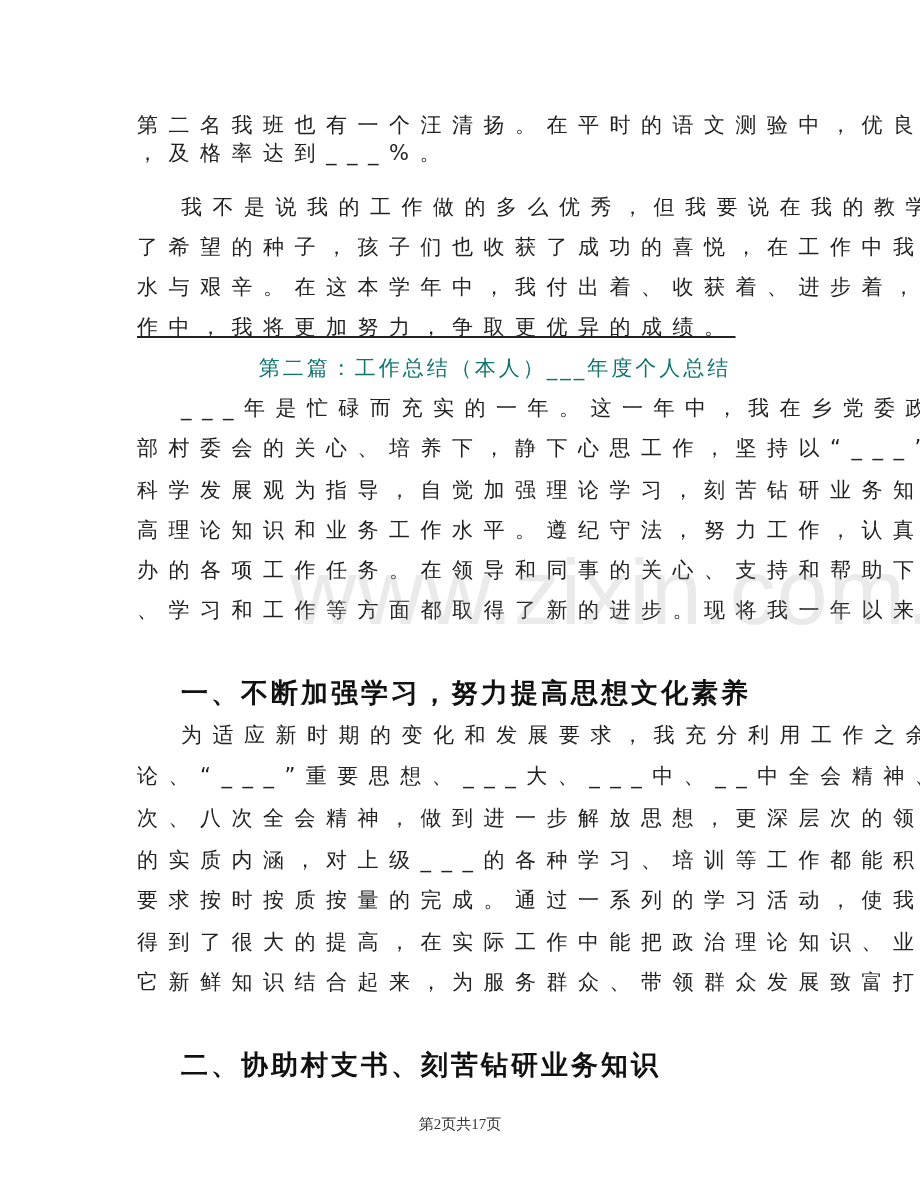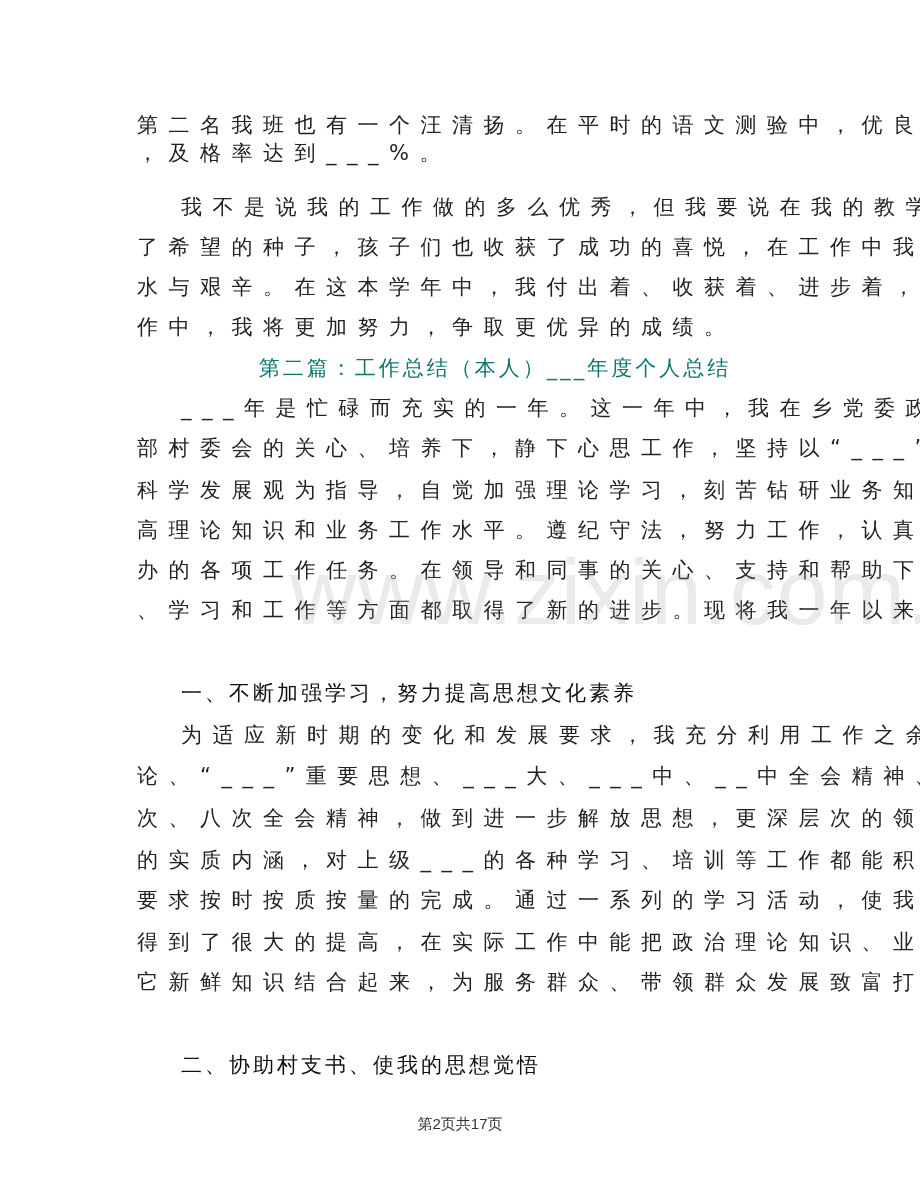--- a/index.html
+++ b/index.html
@@ -4,57 +4,57 @@
 <style>
   html, body { margin: 0; padding: 0; background: #ffffff; }
   body { width: 920px; height: 1191px; position: relative; overflow: hidden;
          font-family: "DejaVu Sans", "Liberation Sans", sans-serif; color: #1a1a1a; }
   .page { position: absolute; left: 0; top: 0; width: 920px; height: 1191px; background: #fff; }
   .line { position: absolute; left: 137px; width: 640px; height: 30px; line-height: 30px;
           font-size: 21px; letter-spacing: 10.5px; white-space: nowrap; color: #222; }
   .indent { left: 181px; }
   .title { position: absolute; left: 0; width: 920px; text-align: center; font-size: 21px; font-weight: normal;
            letter-spacing: 3px; height: 30px; line-height: 30px; white-space: nowrap; color: #0f766e; padding-left: 35px; }
-  .heading { position: absolute; left: 181px; font-size: 21px; font-weight: normal; letter-spacing: 3px;
+  .heading { position: absolute; left: 181px; font-size: 27px; font-weight: bold; letter-spacing: 3px;
              height: 30px; line-height: 30px; white-space: nowrap; color: #111; }
-  .footer { position: absolute; left: 0; width: 920px; top: 1113px; text-align: center; font-family: Liberation Sans, sans-serif;
+  .footer { position: absolute; left: 0; width: 920px; top: 1113px; text-align: center; font-family: Liberation Serif, serif;
             font-size: 15px; color: #333; height: 22px; line-height: 22px; }
   .watermark { position: absolute; left: 290px; top: 540px; font-family: "Liberation Sans", sans-serif;
                font-size: 92px; color: rgba(160,160,160,0.22); letter-spacing: 1px; pointer-events: none;
                white-space: nowrap; }
 </style>
 </head>
 <body>
 
 <div class="page">
 
   <div class="line" style="top:110px;">第二名我班也有一个汪清扬。在平时的语文测验中，优良率达到___%</div>
   <div class="line" style="top:138px;">，及格率达到___%。</div>
   <div class="line indent" style="top:192px;">我不是说我的工作做的多么优秀，但我要说在我的教学中，播撒</div>
   <div class="line" style="top:232px;">了希望的种子，孩子们也收获了成功的喜悦，在工作中我也倾注了汗</div>
   <div class="line" style="top:272px;">水与艰辛。在这本学年中，我付出着、收获着、进步着，在今后的工</div>
-  <div class="line" style="top:312px;">作中，我将更加努力，争取更优异的成绩。</div>
+  <div class="line" style="top:312px;text-decoration:underline;">作中，我将更加努力，争取更优异的成绩。</div>
 
   <div class="title" style="top:353px;">第二篇：工作总结（本人）___年度个人总结</div>
 
   <div class="line indent" style="top:393px;">___年是忙碌而充实的一年。这一年中，我在乡党委政府与村党支</div>
   <div class="line" style="top:433px;">部村委会的关心、培养下，静下心思工作，坚持以“___”重要思想和</div>
   <div class="line" style="top:475px;">科学发展观为指导，自觉加强理论学习，刻苦钻研业务知识，努力提</div>
   <div class="line" style="top:515px;">高理论知识和业务工作水平。遵纪守法，努力工作，认真完成领导交</div>
   <div class="line" style="top:555px;">办的各项工作任务。在领导和同事的关心、支持和帮助下，我的思想</div>
   <div class="line" style="top:595px;">、学习和工作等方面都取得了新的进步。现将我一年以来的工作情况</div>
 
   <div class="heading" style="top:678px;">一、不断加强学习，努力提高思想文化素养</div>
 
   <div class="line indent" style="top:720px;">为适应新时期的变化和发展要求，我充分利用工作之余学习___理</div>
   <div class="line" style="top:761px;">论、“___”重要思想、___大、___中、__中全会精神、县委___届七</div>
   <div class="line" style="top:803px;">次、八次全会精神，做到进一步解放思想，更深层次的领悟科学发展</div>
   <div class="line" style="top:845px;">的实质内涵，对上级___的各种学习、培训等工作都能积极的并按相关</div>
   <div class="line" style="top:885px;">要求按时按质按量的完成。通过一系列的学习活动，使我的思想觉悟</div>
   <div class="line" style="top:927px;">得到了很大的提高，在实际工作中能把政治理论知识、业务知识和其</div>
   <div class="line" style="top:967px;">它新鲜知识结合起来，为服务群众、带领群众发展致富打下了坚实的</div>
 
-  <div class="heading" style="top:1050px;">二、协助村支书、使我的思想觉悟</div>
+  <div class="heading" style="top:1050px;">二、协助村支书、刻苦钻研业务知识</div>
 
   <div class="footer">第2页共17页</div>
 
   <div class="watermark">www.zixin.com.cn</div>
 </div>
 
 </body></html>

